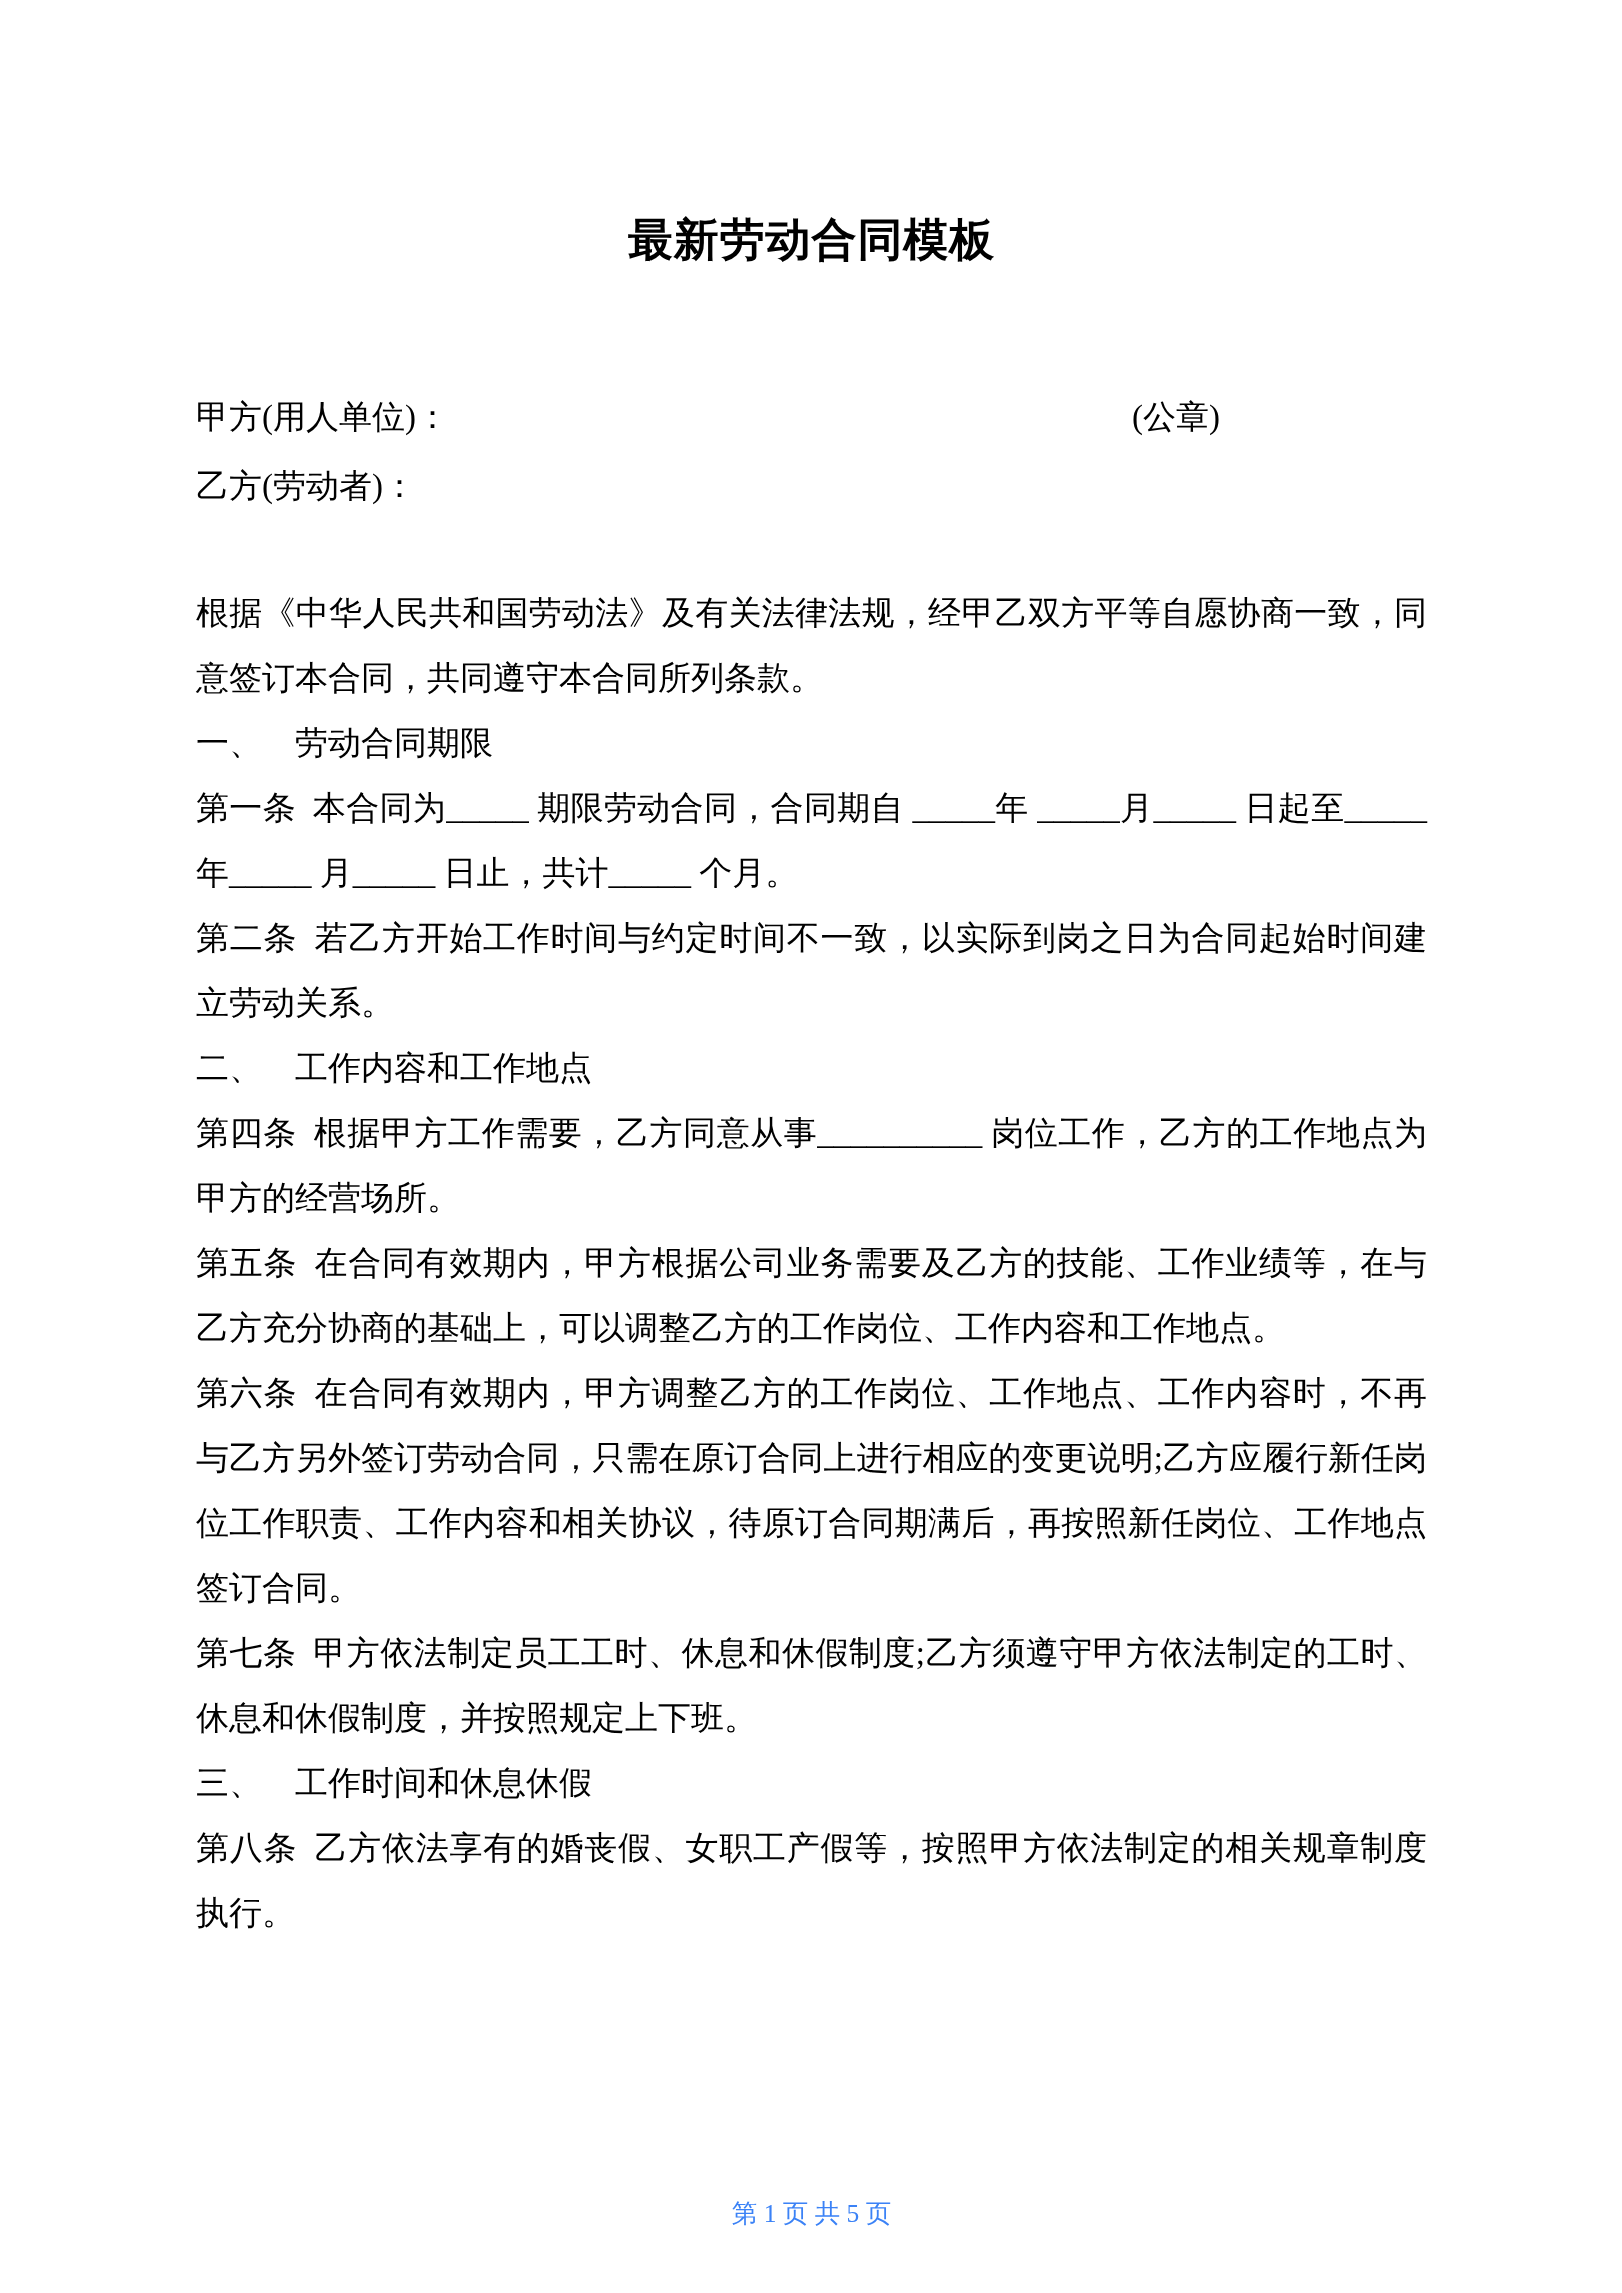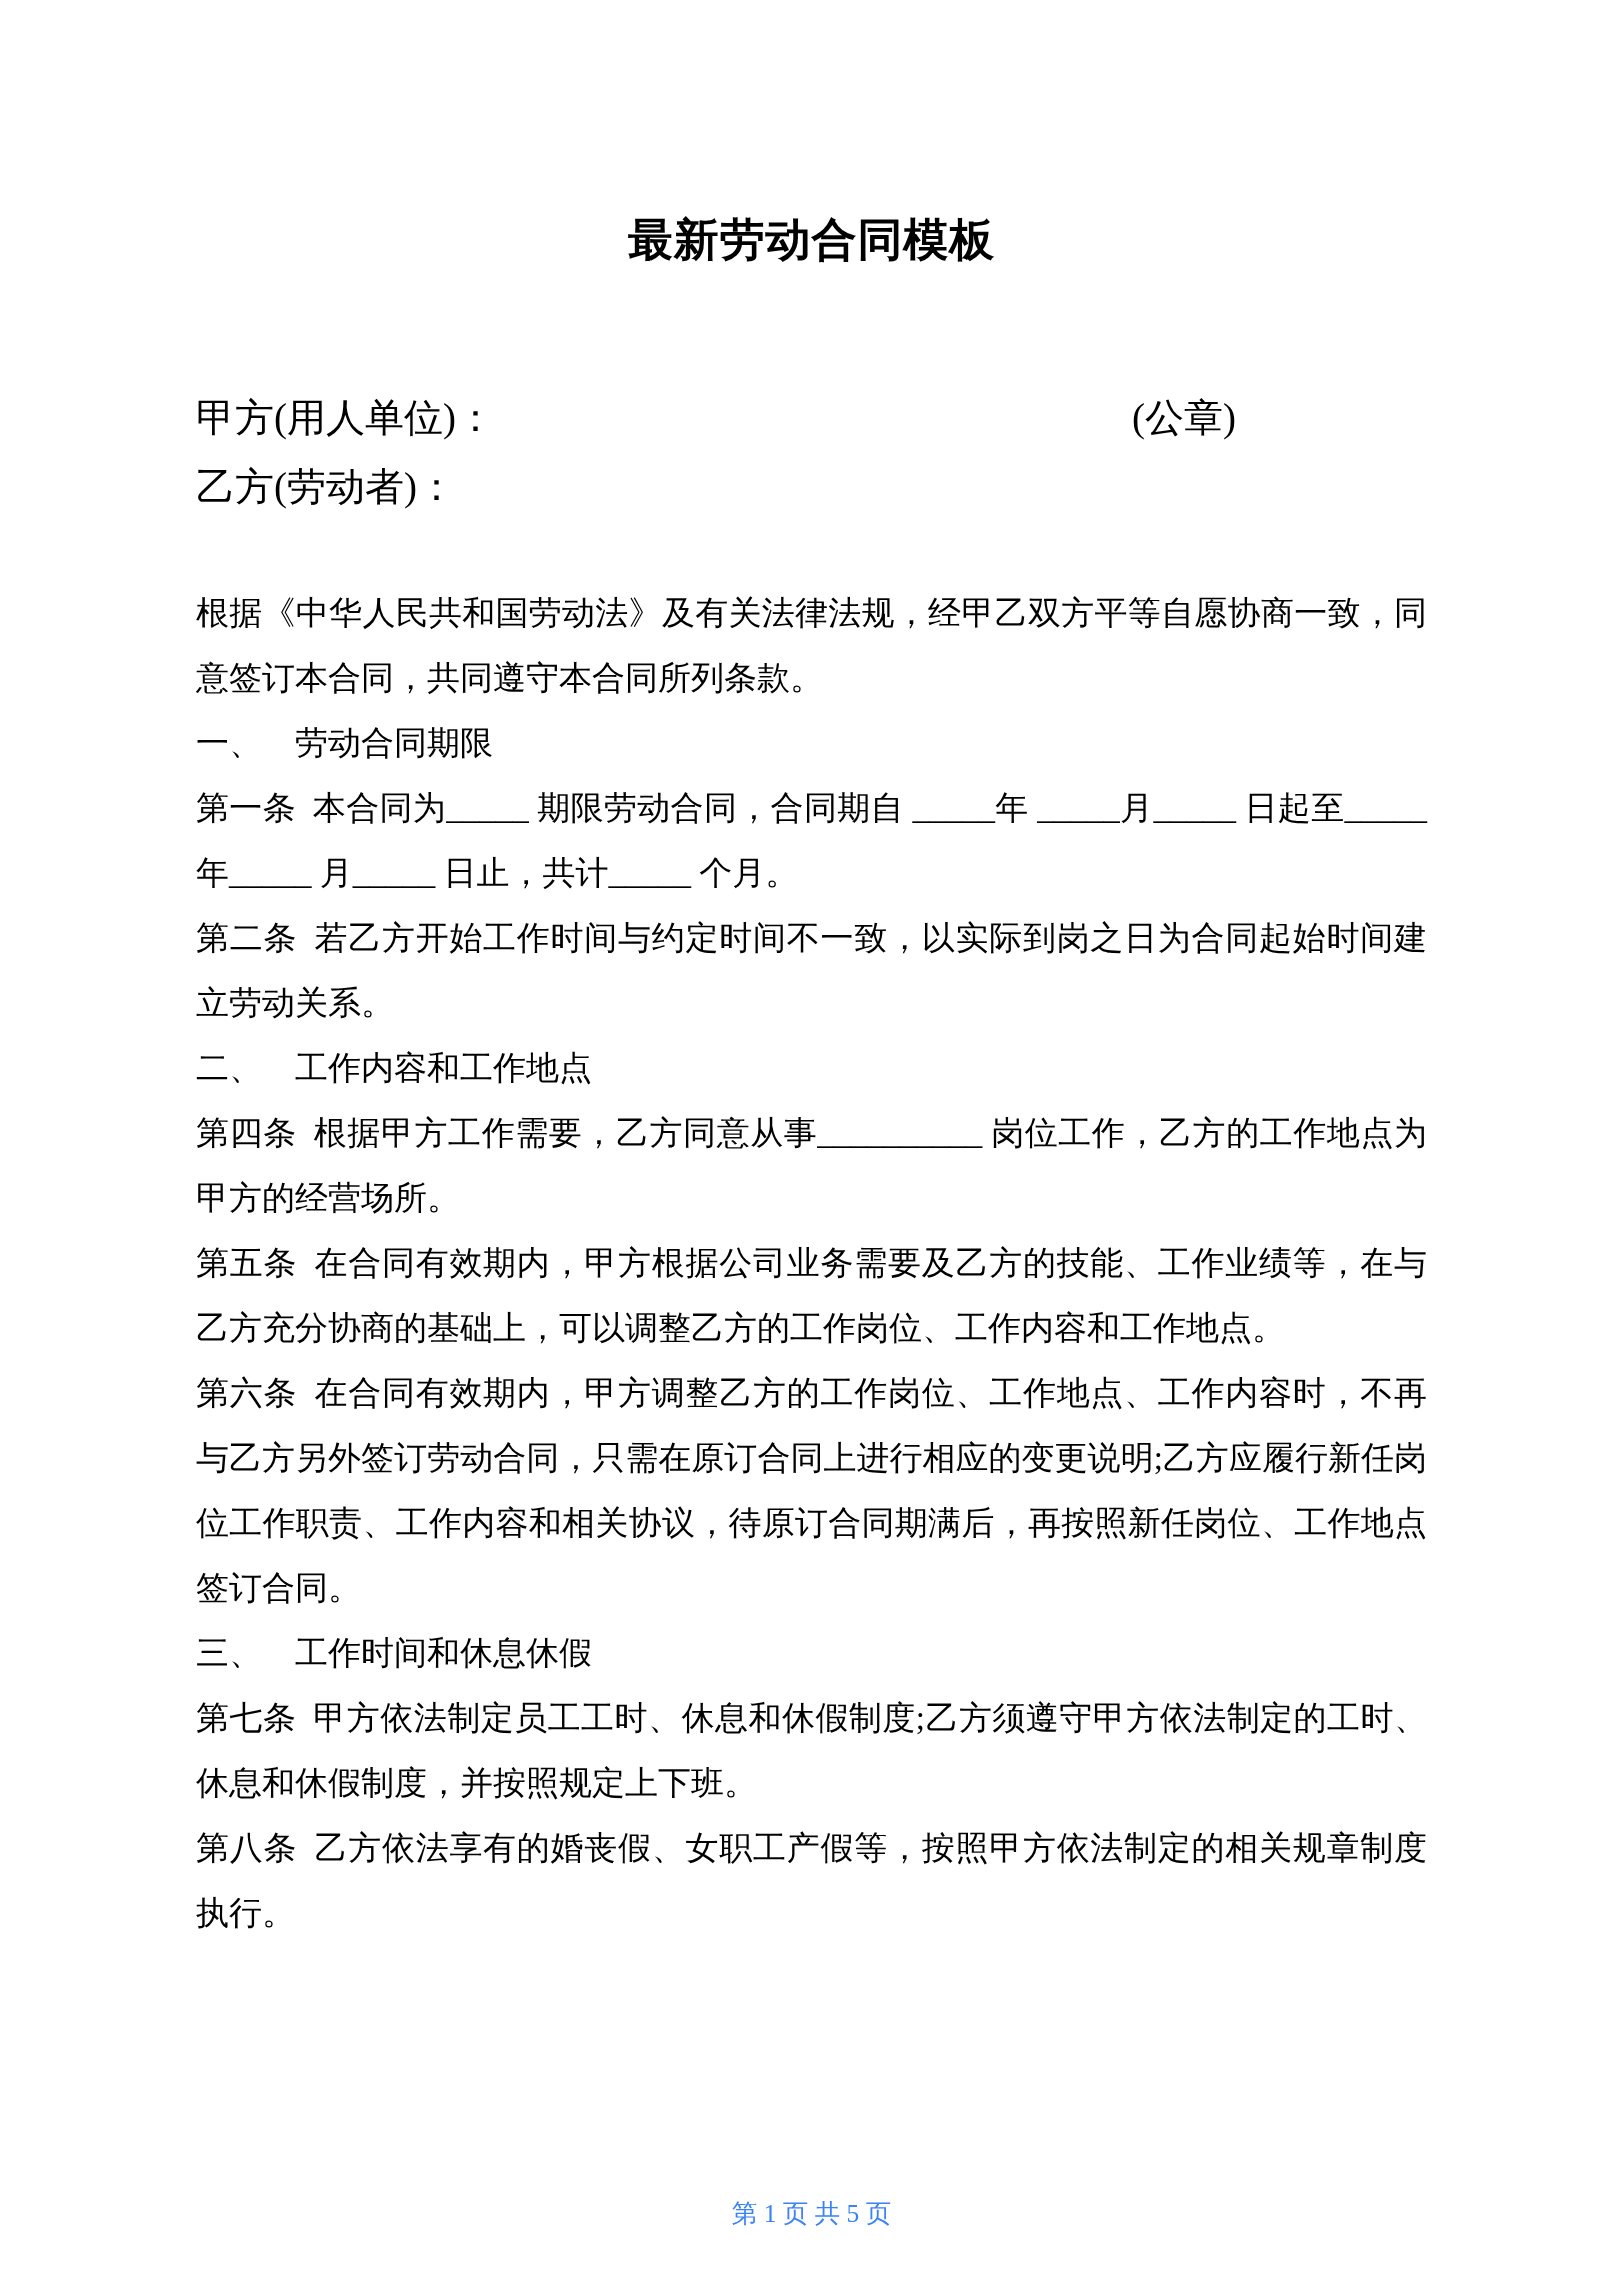--- a/index.html
+++ b/index.html
@@ -21,21 +21,21 @@
   .title {
     font-size: 45px;
     line-height: 53px;
     font-weight: bold;
     text-align: center;
     letter-spacing: 0.9px;
   }
   .party-section { margin-top: 116px; }
   .party-row {
     position: relative;
-    font-size: 39px;
+    font-size: 33px;
     line-height: 69px;
     white-space: nowrap;
   }
   .seal {
     position: absolute;
     left: 936px;
     top: 0;
   }
   .content { margin-top: 60px; }
   .para {
@@ -74,21 +74,21 @@
 
   <div class="content">
     <p class="para">根据《中华人民共和国劳动法》及有关法律法规，经甲乙双方平等自愿协商一致，同意签订本合同，共同遵守本合同所列条款。</p>
     <p class="para">一、　劳动合同期限</p>
     <p class="para">第一条 本合同为_____ 期限劳动合同，合同期自 _____年 _____月_____ 日起至_____年_____ 月_____ 日止，共计_____ 个月。</p>
     <p class="para">第二条 若乙方开始工作时间与约定时间不一致，以实际到岗之日为合同起始时间建立劳动关系。</p>
     <p class="para">二、　工作内容和工作地点</p>
     <p class="para">第四条 根据甲方工作需要，乙方同意从事__________ 岗位工作，乙方的工作地点为甲方的经营场所。</p>
     <p class="para">第五条 在合同有效期内，甲方根据公司业务需要及乙方的技能、工作业绩等，在与乙方充分协商的基础上，可以调整乙方的工作岗位、工作内容和工作地点。</p>
     <p class="para">第六条 在合同有效期内，甲方调整乙方的工作岗位、工作地点、工作内容时，不再与乙方另外签订劳动合同，只需在原订合同上进行相应的变更说明;乙方应履行新任岗位工作职责、工作内容和相关协议，待原订合同期满后，再按照新任岗位、工作地点签订合同。</p>
+    <p class="para">第七条 甲方依法制定员工工时、休息和休假制度;乙方须遵守甲方依法制定的工时、休息和休假制度，并按照规定上下班。</p>
     <p class="para">三、　工作时间和休息休假</p>
-    <p class="para">第七条 甲方依法制定员工工时、休息和休假制度;乙方须遵守甲方依法制定的工时、休息和休假制度，并按照规定上下班。</p>
     <p class="para">第八条 乙方依法享有的婚丧假、女职工产假等，按照甲方依法制定的相关规章制度执行。</p>
   </div>
 
   <div class="footer">第 1 页 共 5 页</div>
 
 </div>
 
 
 </body></html>

